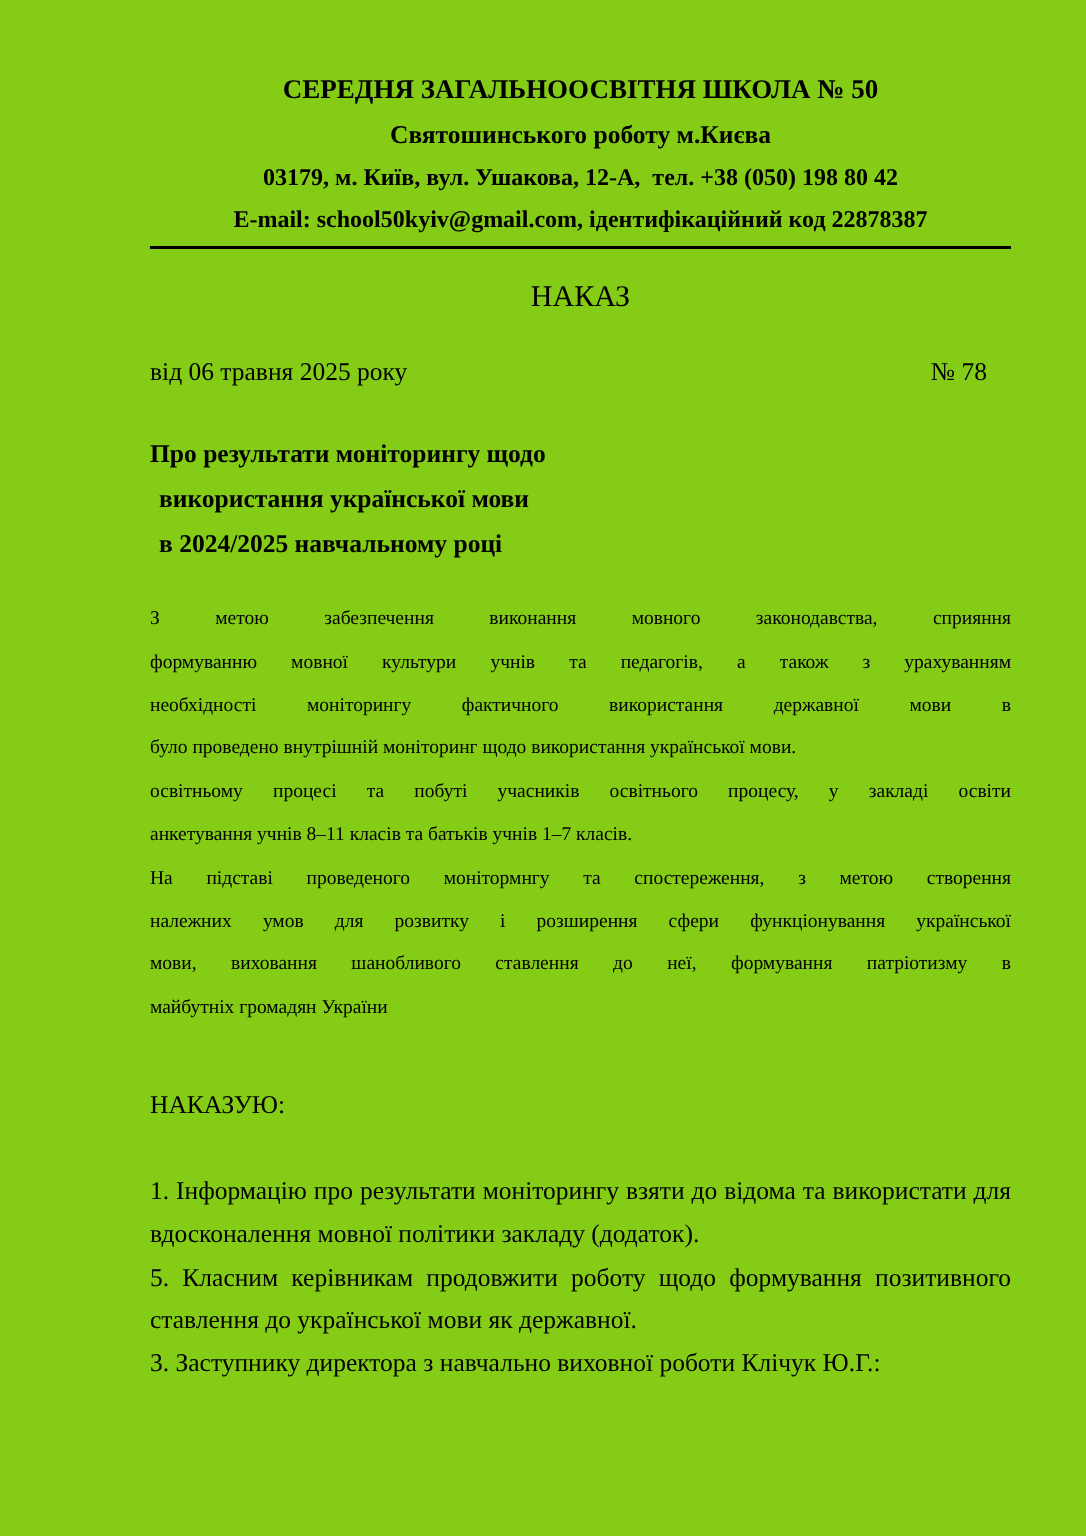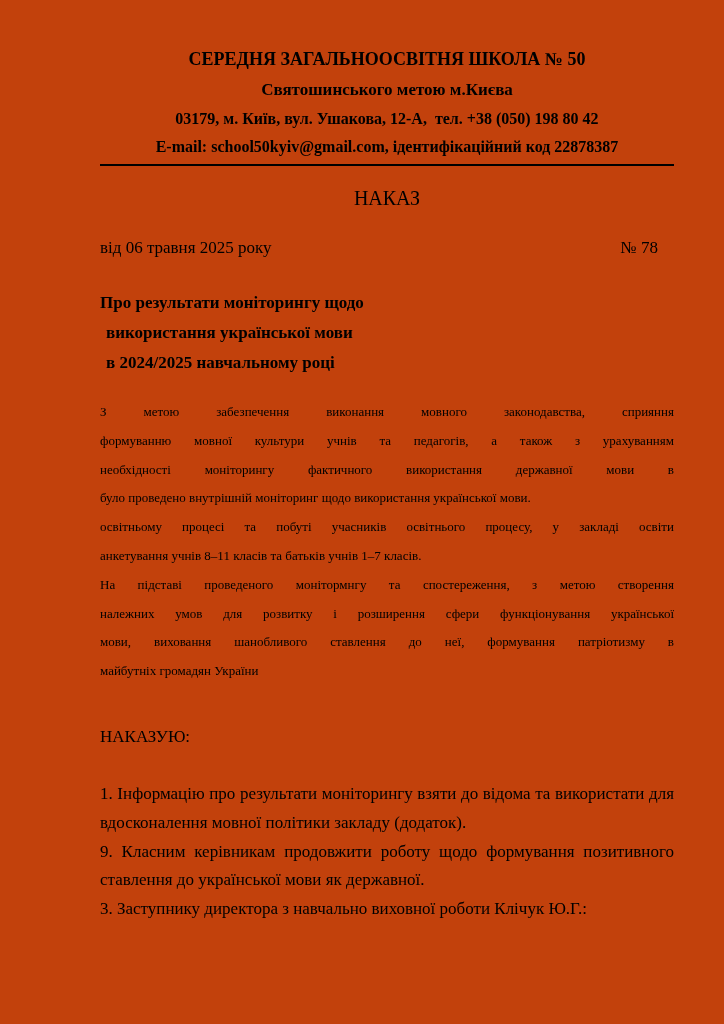--- a/index.html
+++ b/index.html
@@ -5,21 +5,21 @@
   html, body {
     margin: 0;
     padding: 0;
     background: #ffffff;
   }
   .page {
     position: relative;
     width: 724px;
     height: 1024px;
     box-sizing: border-box;
-    background: #c2410c;
+    background: #84cc16;
     color: #000000;
     font-family: "Liberation Serif", "DejaVu Serif", serif;
     padding: 44px 50px 0 100px;
     overflow: hidden;
   }
   
   .letterhead { text-align: center; }
   .h-name {
     font-size: 18px;
     line-height: 31px;
@@ -88,21 +88,21 @@
     line-height: 28.8px;
   }
 </style>
 </head>
 <body>
 
 <div class="page">
 
   <div class="letterhead">
     <div class="h-name">СЕРЕДНЯ ЗАГАЛЬНООСВІТНЯ ШКОЛА № 50</div>
-    <div class="h-district">Святошинського метою м.Києва</div>
+    <div class="h-district">Святошинського роботу м.Києва</div>
     <div class="h-contact">03179, м. Київ, вул. Ушакова, 12-А,&nbsp; тел. +38 (050) 198 80 42</div>
     <div class="h-contact">E-mail: school50kyiv@gmail.com, ідентифікаційний код 22878387</div>
     <div class="rule"></div>
   </div>
 
   <div class="order-title">НАКАЗ</div>
 
   <div class="date-row">
     <span>від 06 травня 2025 року</span>
     <span class="order-no">№ 78</span>
@@ -134,21 +134,21 @@
     </div>
 
   <div class="resolve">НАКАЗУЮ:</div>
 
   <div class="items" id="order-items">
       <div class="para">
         <div class="line fill">1. Інформацію про результати моніторингу взяти до відома та використати для</div>
         <div class="line">вдосконалення мовної політики закладу (додаток).</div>
       </div>
       <div class="para">
-        <div class="line fill">9. Класним керівникам продовжити роботу щодо формування позитивного</div>
+        <div class="line fill">5. Класним керівникам продовжити роботу щодо формування позитивного</div>
         <div class="line">ставлення до української мови як державної.</div>
       </div>
       <div class="para">
         <div class="line">3. Заступнику директора з навчально виховної роботи Клічук Ю.Г.:</div>
       </div>
     </div>
 
 </div>
 
 </body></html>

